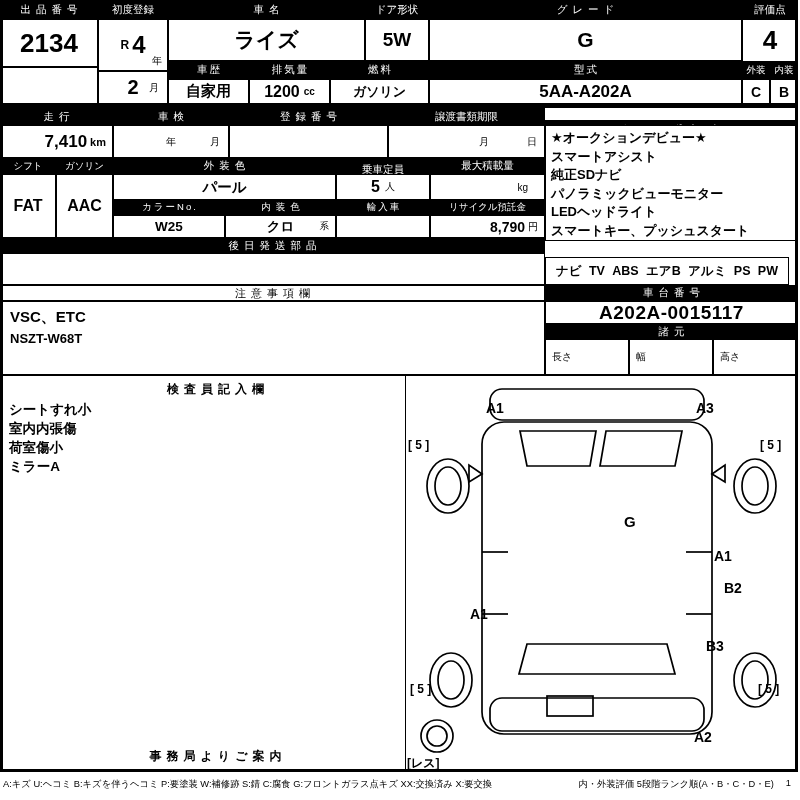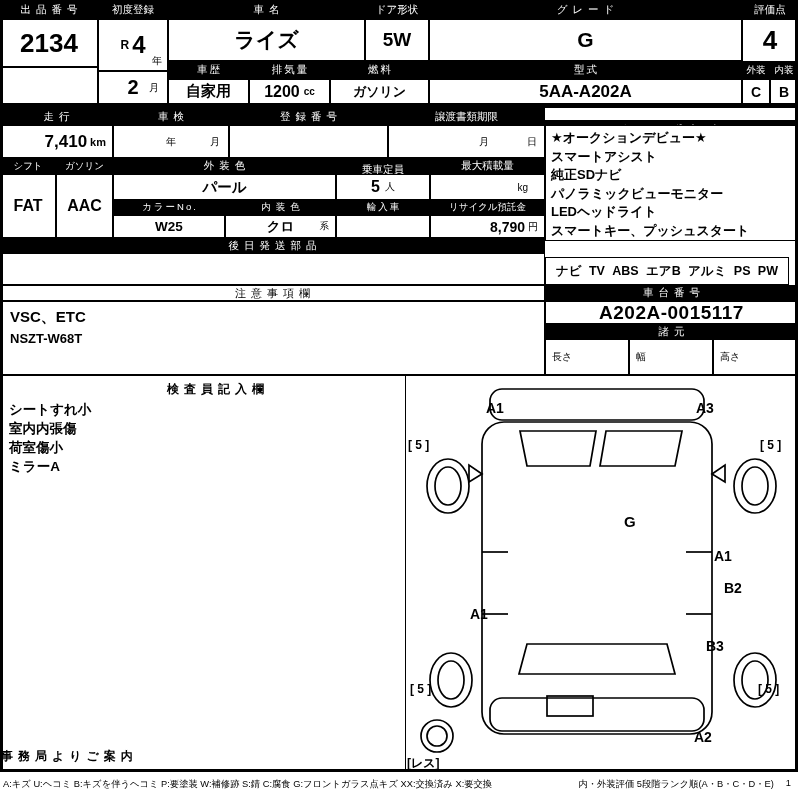--- a/index.html
+++ b/index.html
@@ -14,21 +14,21 @@
   .sp  { letter-spacing:5px; padding-left:5px; }
   .sp2 { letter-spacing:2px; padding-left:2px; }
   .unit { font-size:10px; font-weight:bold; }
   .vctr { position:absolute; top:50%; transform:translateY(-50%); font-weight:normal; }
   .col { flex-direction:column; align-items:flex-start; justify-content:flex-start; padding:3px 5px; }
   .sline { font-size:13px; font-weight:bold; line-height:18.5px; }
   .row-sp { justify-content:space-between; padding:0 10px; font-size:12.5px; }
   .thickbar { position:absolute; background:var(--line,#000); z-index:2; }
   .frame { position:absolute; left:0; top:0; width:798px; height:772px; border:3px solid var(--line,#000); pointer-events:none; z-index:5; background:transparent; }
   .boxtitle { position:absolute; top:5px; left:0; width:100%; text-align:center; font-size:12px; letter-spacing:5px; }
-  .boxfoot  { position:absolute; bottom:5px; left:0; width:100%; font-size:12px; letter-spacing:5px; }
+  .boxfoot  { position:absolute; bottom:5px; left:0; width:100%; text-align:center; font-size:12px; letter-spacing:5px; }
   .insp-list { position:absolute; left:8px; top:24px; font-size:13.5px; font-weight:bold; line-height:19px; text-align:left; }
   .legend { position:absolute; left:0; top:776px; width:798px; display:flex; align-items:flex-start;
             font-size:9.3px; padding:2px 3px 0 3px; white-space:nowrap; }
   .lg-rank { margin-left:auto; }
   .lg-page { margin-left:12px; margin-right:4px; }
   #car-svg { display:block; }
   #car-svg g.ln > * { fill:none; stroke:var(--line,#000); stroke-width:1.7; }
   #car-svg text { fill:#000; font-family:inherit; }
   .lbl-code  { font-size:14px; font-weight:bold; }
   .lbl-tread { font-size:12px; font-weight:bold; }

